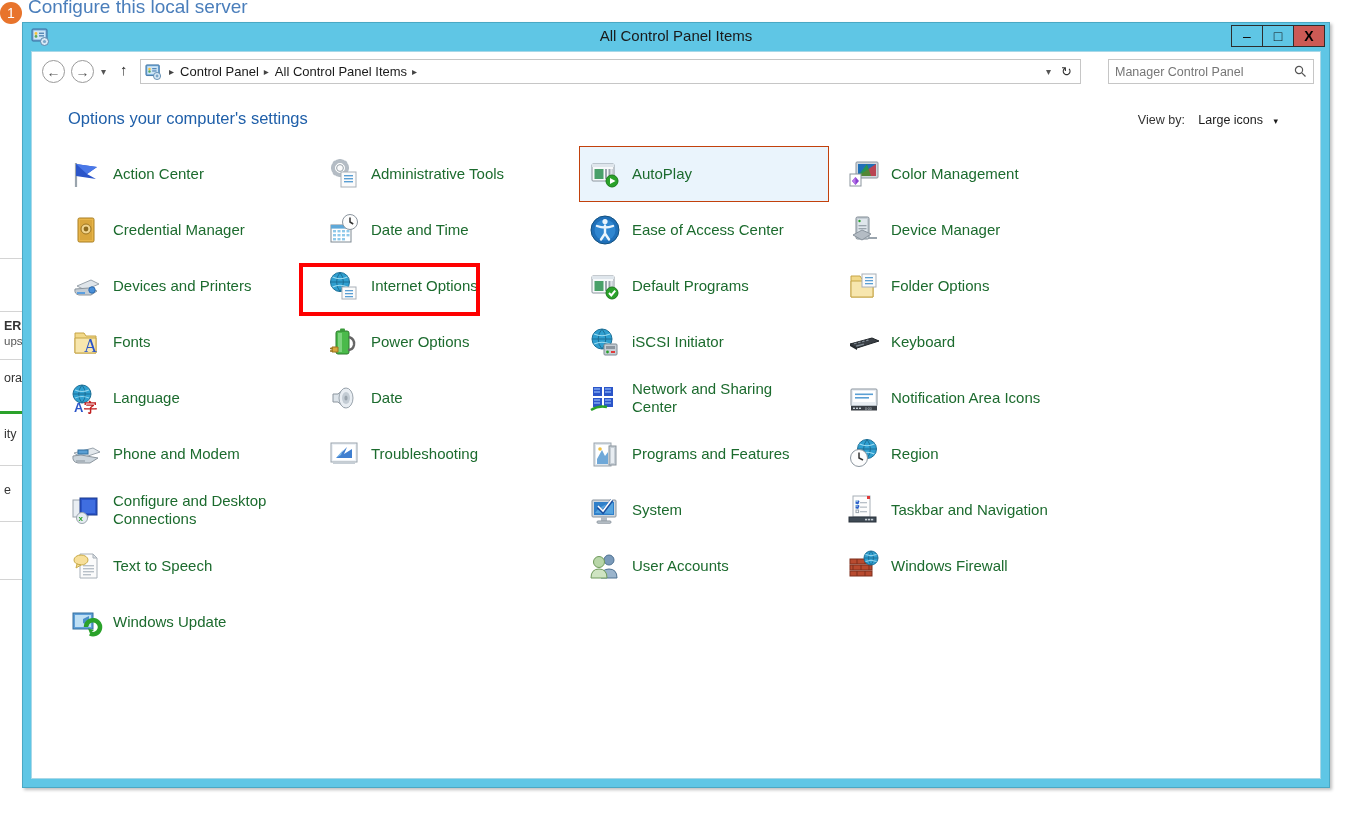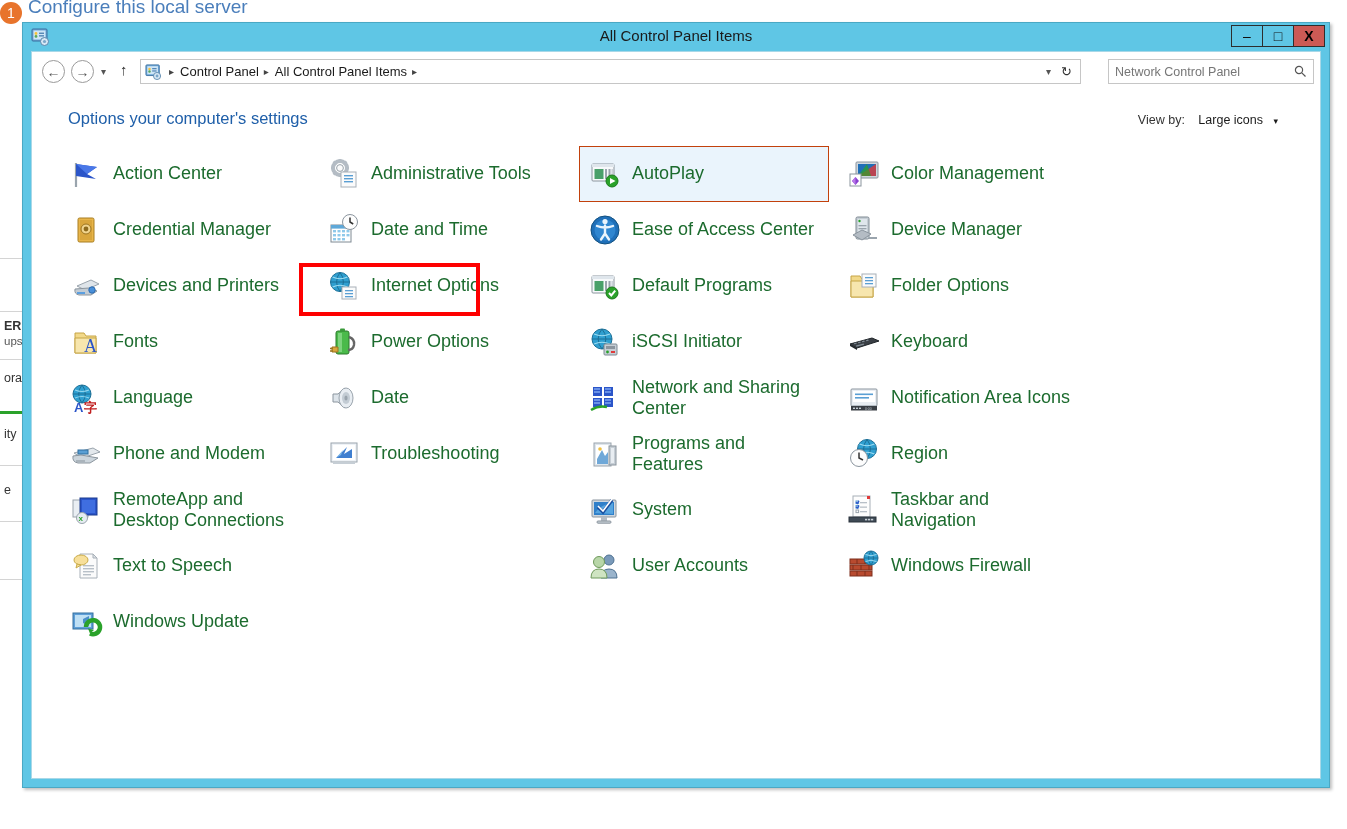--- a/index.html
+++ b/index.html
@@ -131,21 +131,21 @@
     border: 1px solid transparent;
   }
   .cpitem.selected {
     background: #eaf4fc; border: 1px solid #c2410c;
   }
   .cp-icon {
     flex: 0 0 auto; width: 34px; height: 34px; margin-right: 10px;
     position: relative;
   }
   .cp-label {
-    font-size: 18px; color: #1c6b2e; line-height: 1.18;
+    font-size: 15px; color: #1c6b2e; line-height: 1.18;
     max-width: 185px;
   }
 
   
   .redbox {
     position: absolute; border: 4px solid #fe0000; pointer-events: none;
   }
 
   svg { display: block; }
 </style>
@@ -220,21 +220,21 @@
           <span class="crumb-sep">▸</span>
           <span class="crumb">All Control Panel Items</span>
           <span class="crumb-sep">▸</span>
           <span class="addr-right">
             <span class="addr-chev">▾</span>
             <span class="addr-refresh">↻</span>
           </span>
         </div>
 
         <div class="searchbox">
-          <span class="search-ph">Network Control Panel</span>
+          <span class="search-ph">Manager Control Panel</span>
           <span class="search-icon">
             <svg width="13" height="13" viewBox="0 0 13 13">
               <circle cx="5" cy="5" r="3.6" fill="none" stroke="#555" stroke-width="1.2"></circle>
               <line x1="7.8" y1="7.8" x2="11.5" y2="11.5" stroke="#555" stroke-width="1.2"></line>
             </svg>
           </span>
         </div>
       </div>
 
       <div class="content">
@@ -315,21 +315,21 @@
               <div class="cpitem">
                 <span class="cp-icon">
                   <svg width="34" height="34" viewBox="0 0 34 34">
                     <rect x="4" y="7" width="15" height="17" fill="#e9eef3" stroke="#9aa4ad"></rect>
                     <rect x="11" y="5" width="17" height="17" fill="#2b55c9" stroke="#1a3a8f"></rect>
                     <rect x="13" y="7" width="13" height="13" fill="#3f6ee0"></rect>
                     <circle cx="13" cy="25" r="5.5" fill="#e6ecf2" stroke="#9aa4ad"></circle>
                     <text x="9.6" y="28" font-family="Liberation Sans, sans-serif" font-size="8" fill="#2aa22a" font-weight="bold">x</text>
                   </svg>
                 </span>
-                <span class="cp-label">RemoteApp and Desktop Connections</span>
+                <span class="cp-label">Configure and Desktop Connections</span>
               </div>
               <div class="cpitem">
                 <span class="cp-icon">
                   <svg width="34" height="34" viewBox="0 0 34 34">
                     <path d="M11 5 L24 5 L28 9 L28 29 L11 29 Z" fill="#fbfbfb" stroke="#a8b0b8"></path>
                     <path d="M24 5 L24 9 L28 9 Z" fill="#dfe4e9" stroke="#a8b0b8"></path>
                     <rect x="14" y="16" width="11" height="1.4" fill="#b8c0c8"></rect>
                     <rect x="14" y="19" width="11" height="1.4" fill="#b8c0c8"></rect>
                     <rect x="14" y="22" width="11" height="1.4" fill="#b8c0c8"></rect>
                     <rect x="14" y="25" width="8" height="1.4" fill="#b8c0c8"></rect>

